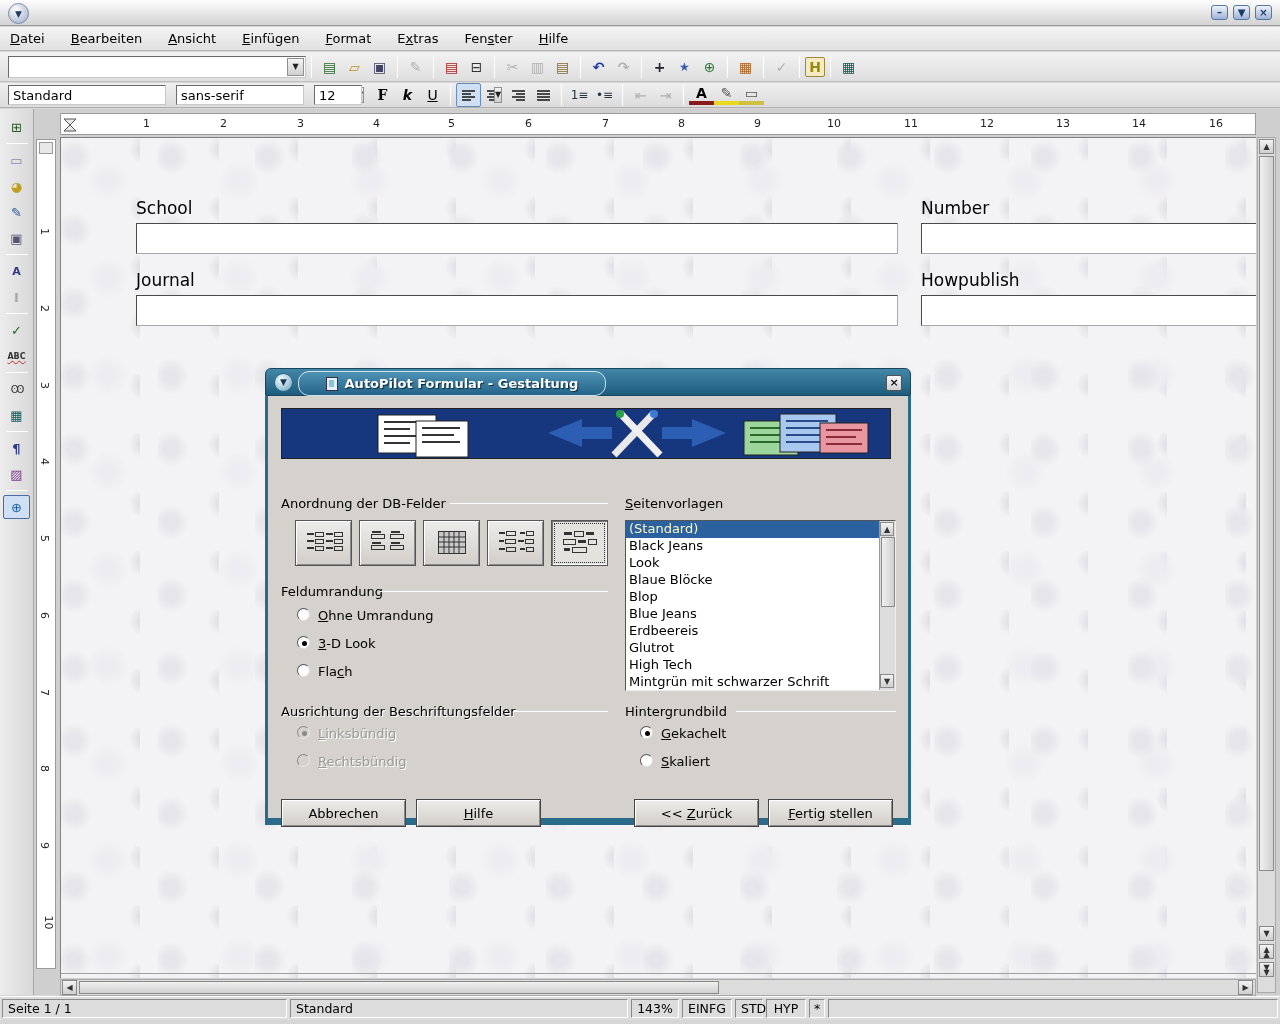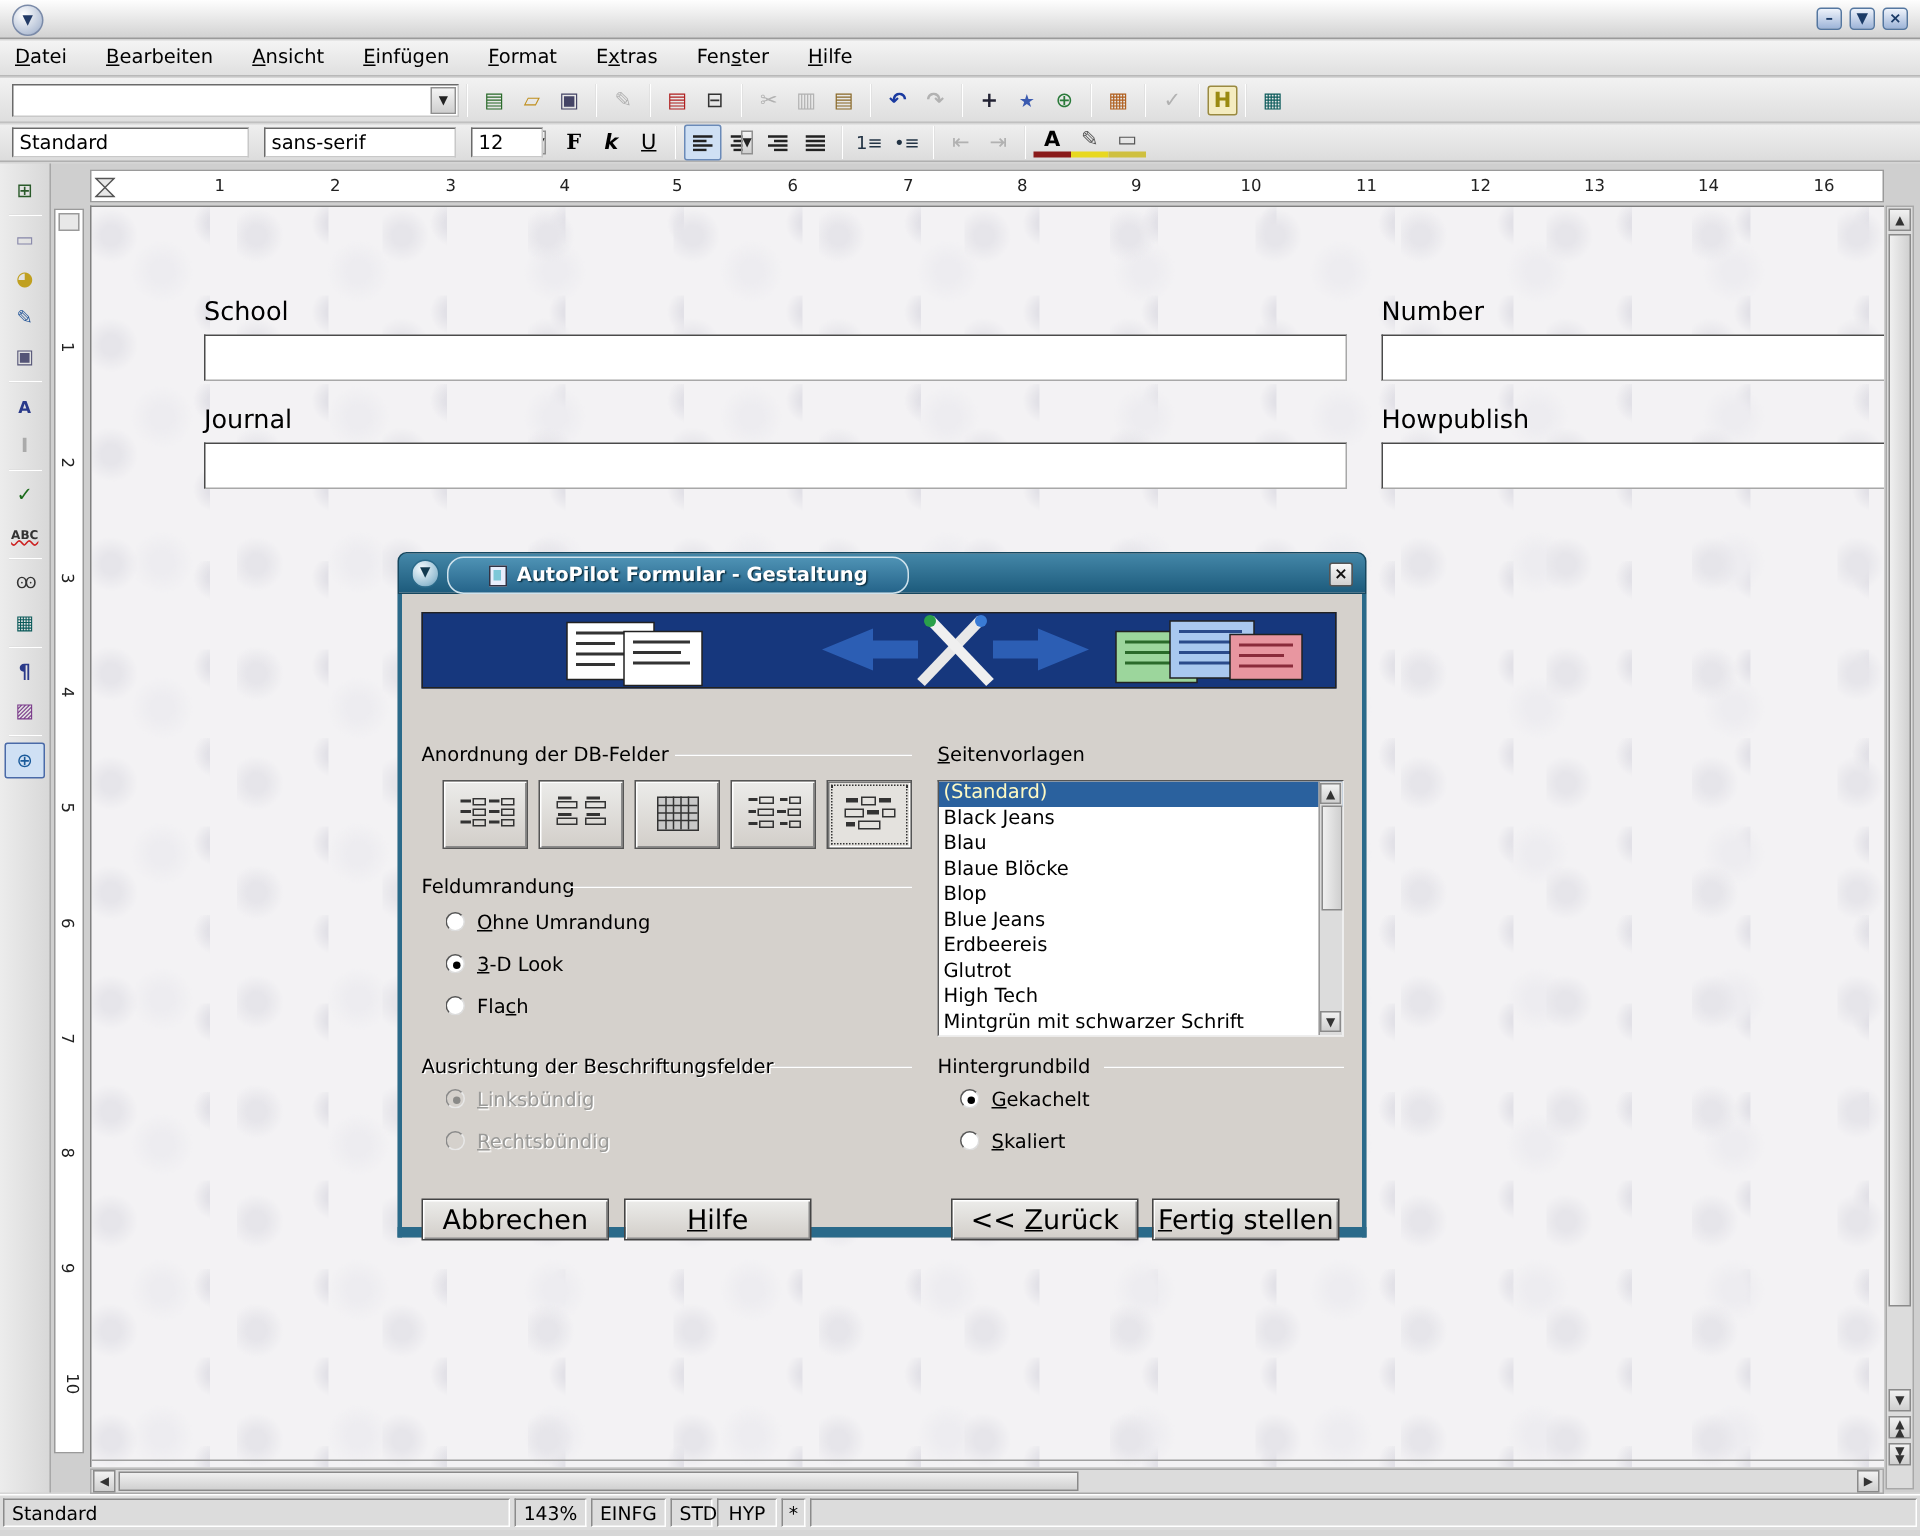--- a/index.html
+++ b/index.html
@@ -147,21 +147,21 @@
   .disabled-grp .radio .dot { background:#8a8a88; }
   .listbox { position:absolute; left:357px; top:124px; width:271px; height:171px; background:#fff;
     border:1px solid; border-color:#555 #eee #eee #555; font-size:13px; overflow:hidden; }
   .listbox .item { height:17px; line-height:16px; padding:0 3px; white-space:nowrap; }
   .listbox .item[data-selected="true"] { background:#2a619e; color:#fef9c3; }
   .lb-scroll { position:absolute; right:0; top:0; width:16px; height:169px; background:#dcdcdc;
     border-left:1px solid #9a9a9a; }
   .lb-scroll .sc-btn { width:14px; height:14px; }
   .lb-thumb { position:absolute; left:1px; top:16px; width:14px; height:70px;
     background:linear-gradient(90deg,#f0f0f0,#cfcfcf); border:1px solid #8a8a8a; }
-  .dlg-btn { position:absolute; top:403px; width:125px; height:28px; font-size:18px;
+  .dlg-btn { position:absolute; top:403px; width:125px; height:28px; font-size:13px;
     background:linear-gradient(#ececea,#d2cec9); border:1px solid #444;
     box-shadow:inset 1px 1px 0 #fff, inset -1px -1px 0 #8a8a8a;
     display:flex; align-items:center; justify-content:center; }
 
   svg { display:block; }
 </style>
 </head>
 <body>
 
 <div class="titlebar">
@@ -527,21 +527,21 @@
             <rect x="12.5" y="19.5" width="14" height="5"></rect>
           </g>
         </svg>
     </div>
 
     <span class="grp-label" style="left:357px;top:100px"><span></span><span class="u">S</span><span>eitenvorlagen</span></span>
 
     <div class="listbox">
       <div class="item" data-selected="true">(Standard)</div>
       <div class="item" data-selected="false">Black Jeans</div>
-      <div class="item" data-selected="false">Blau</div>
+      <div class="item" data-selected="false">Look</div>
       <div class="item" data-selected="false">Blaue Blöcke</div>
       <div class="item" data-selected="false">Blop</div>
       <div class="item" data-selected="false">Blue Jeans</div>
       <div class="item" data-selected="false">Erdbeereis</div>
       <div class="item" data-selected="false">Glutrot</div>
       <div class="item" data-selected="false">High Tech</div>
       <div class="item" data-selected="false">Mintgrün mit schwarzer Schrift</div>
       <div class="lb-scroll">
         <div class="sc-btn" style="top:1px;left:0">▲</div>
         <div class="lb-thumb"></div>
@@ -603,20 +603,21 @@
     <div class="dlg-btn" style="left:366px">
       <span><span>&lt;&lt; </span><span class="u">Z</span><span>urück</span></span>
     </div>
     <div class="dlg-btn" style="left:500px">
       <span><span></span><span class="u">F</span><span>ertig stellen</span></span>
     </div>
   </div>
 </div>
 
 <div class="statusbar">
+  <div class="st-cell" style="width:285px">Seite 1 / 1</div>
   <div class="st-cell" style="width:338px">Standard</div>
   <div class="st-cell" style="width:48px;text-align:center">143%</div>
   <div class="st-cell" style="width:50px;">EINFG</div>
   <div class="st-cell" style="width:28px;text-align:right">STD</div>
   <div class="st-cell" style="width:40px;text-align:center">HYP</div>
   <div class="st-cell" style="width:16px;padding:0 2px;text-align:center">*</div>
   <div class="st-cell" style="flex:1"></div>
 </div>
 
 </body></html>

